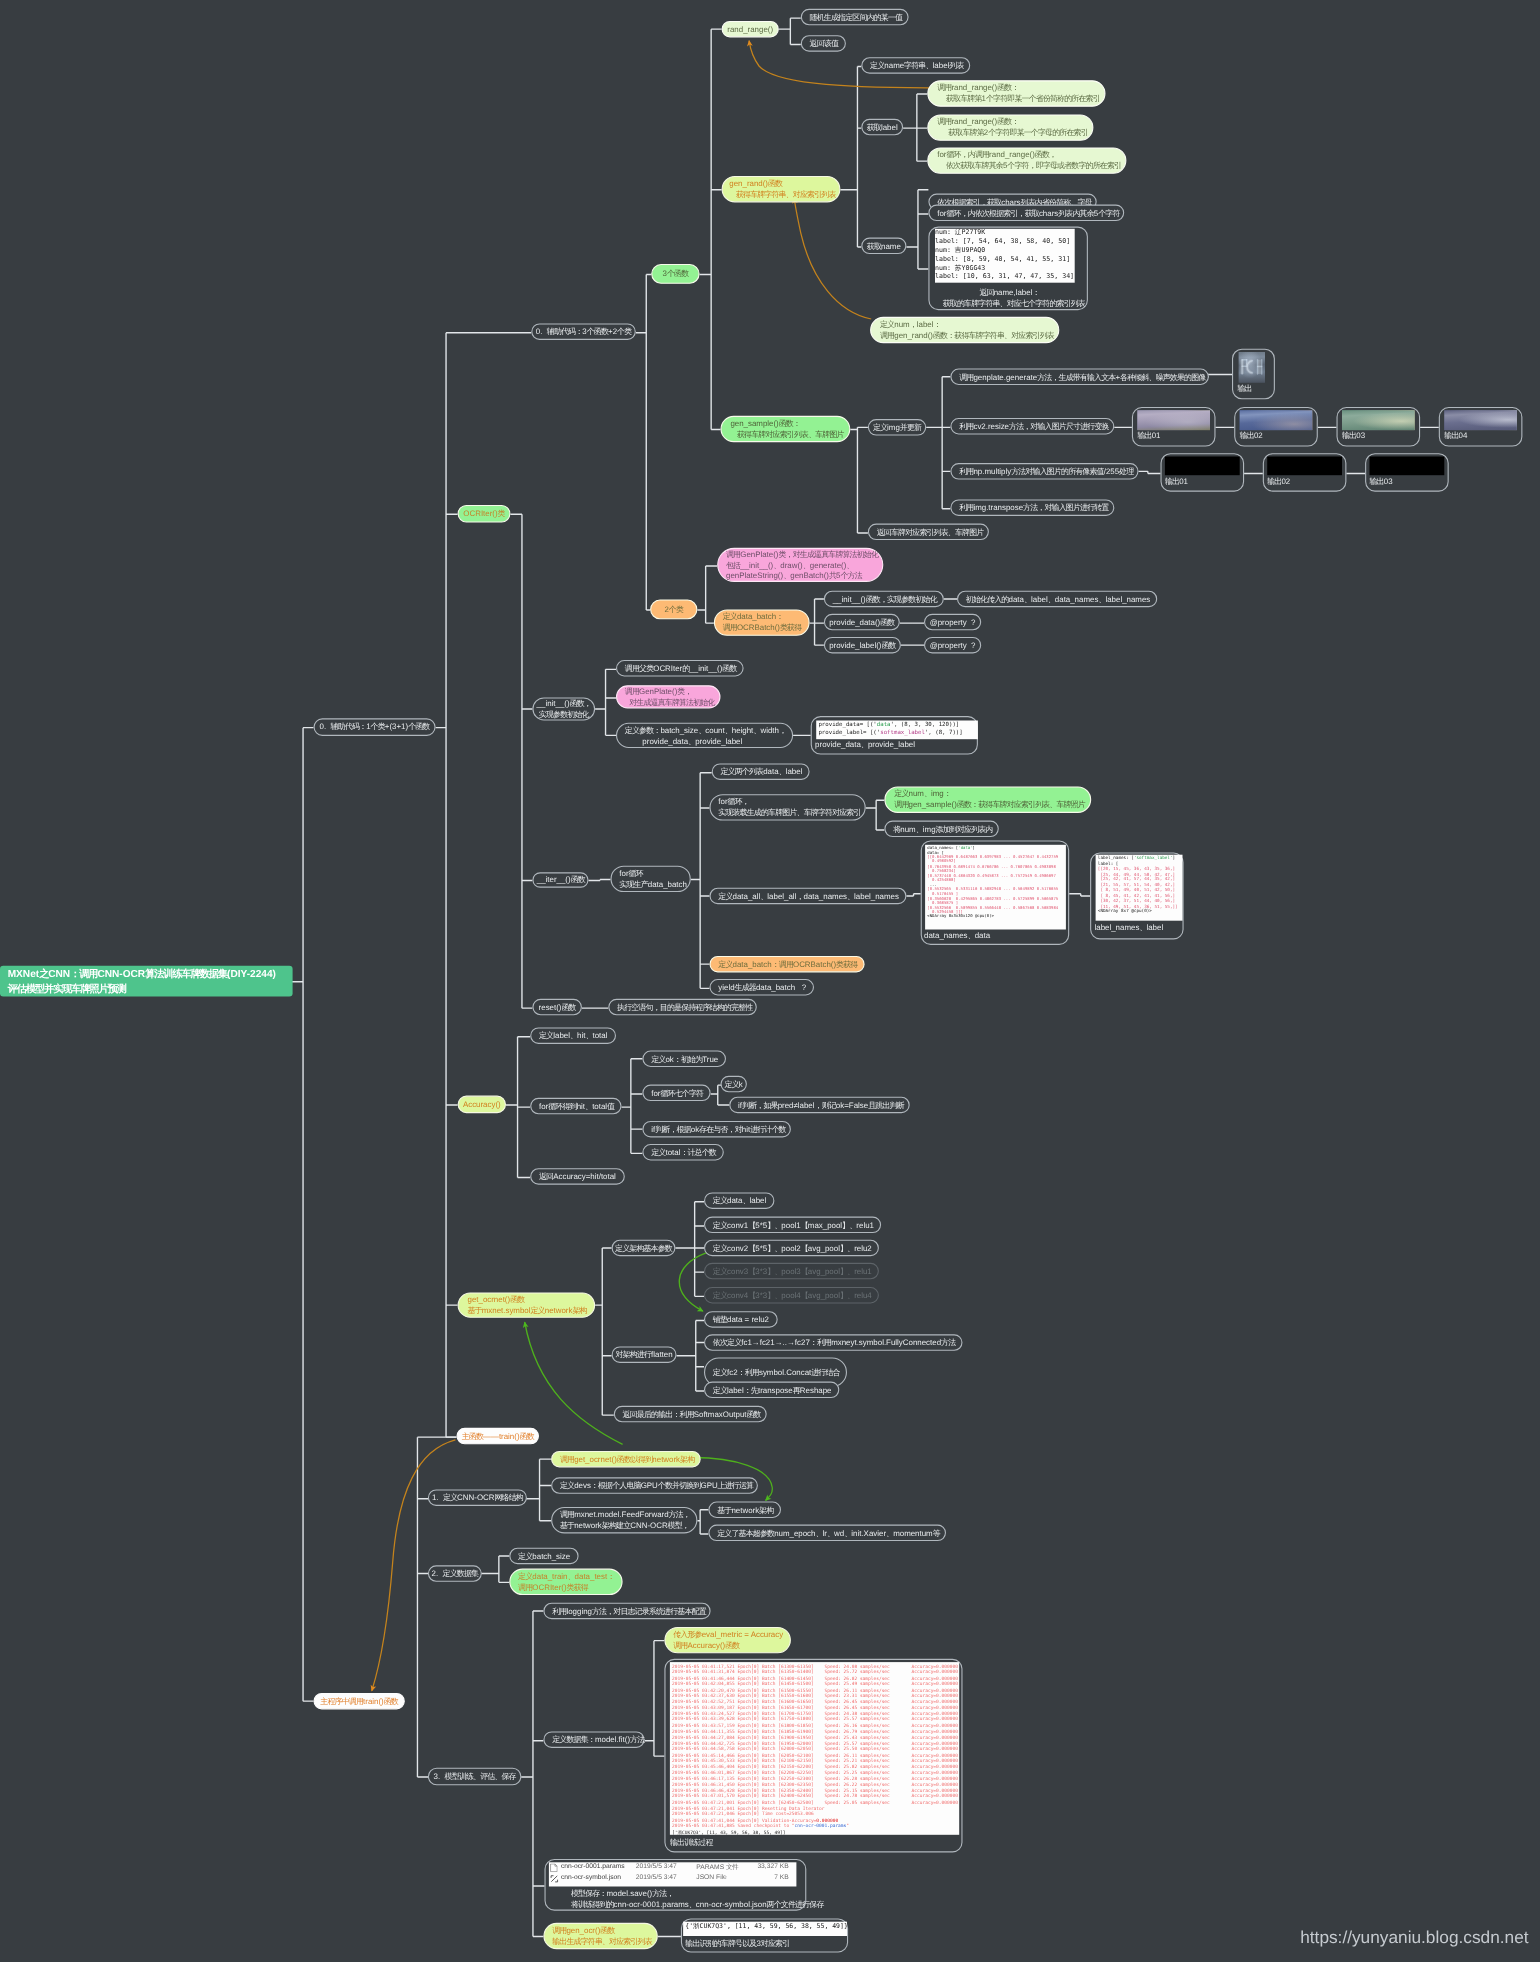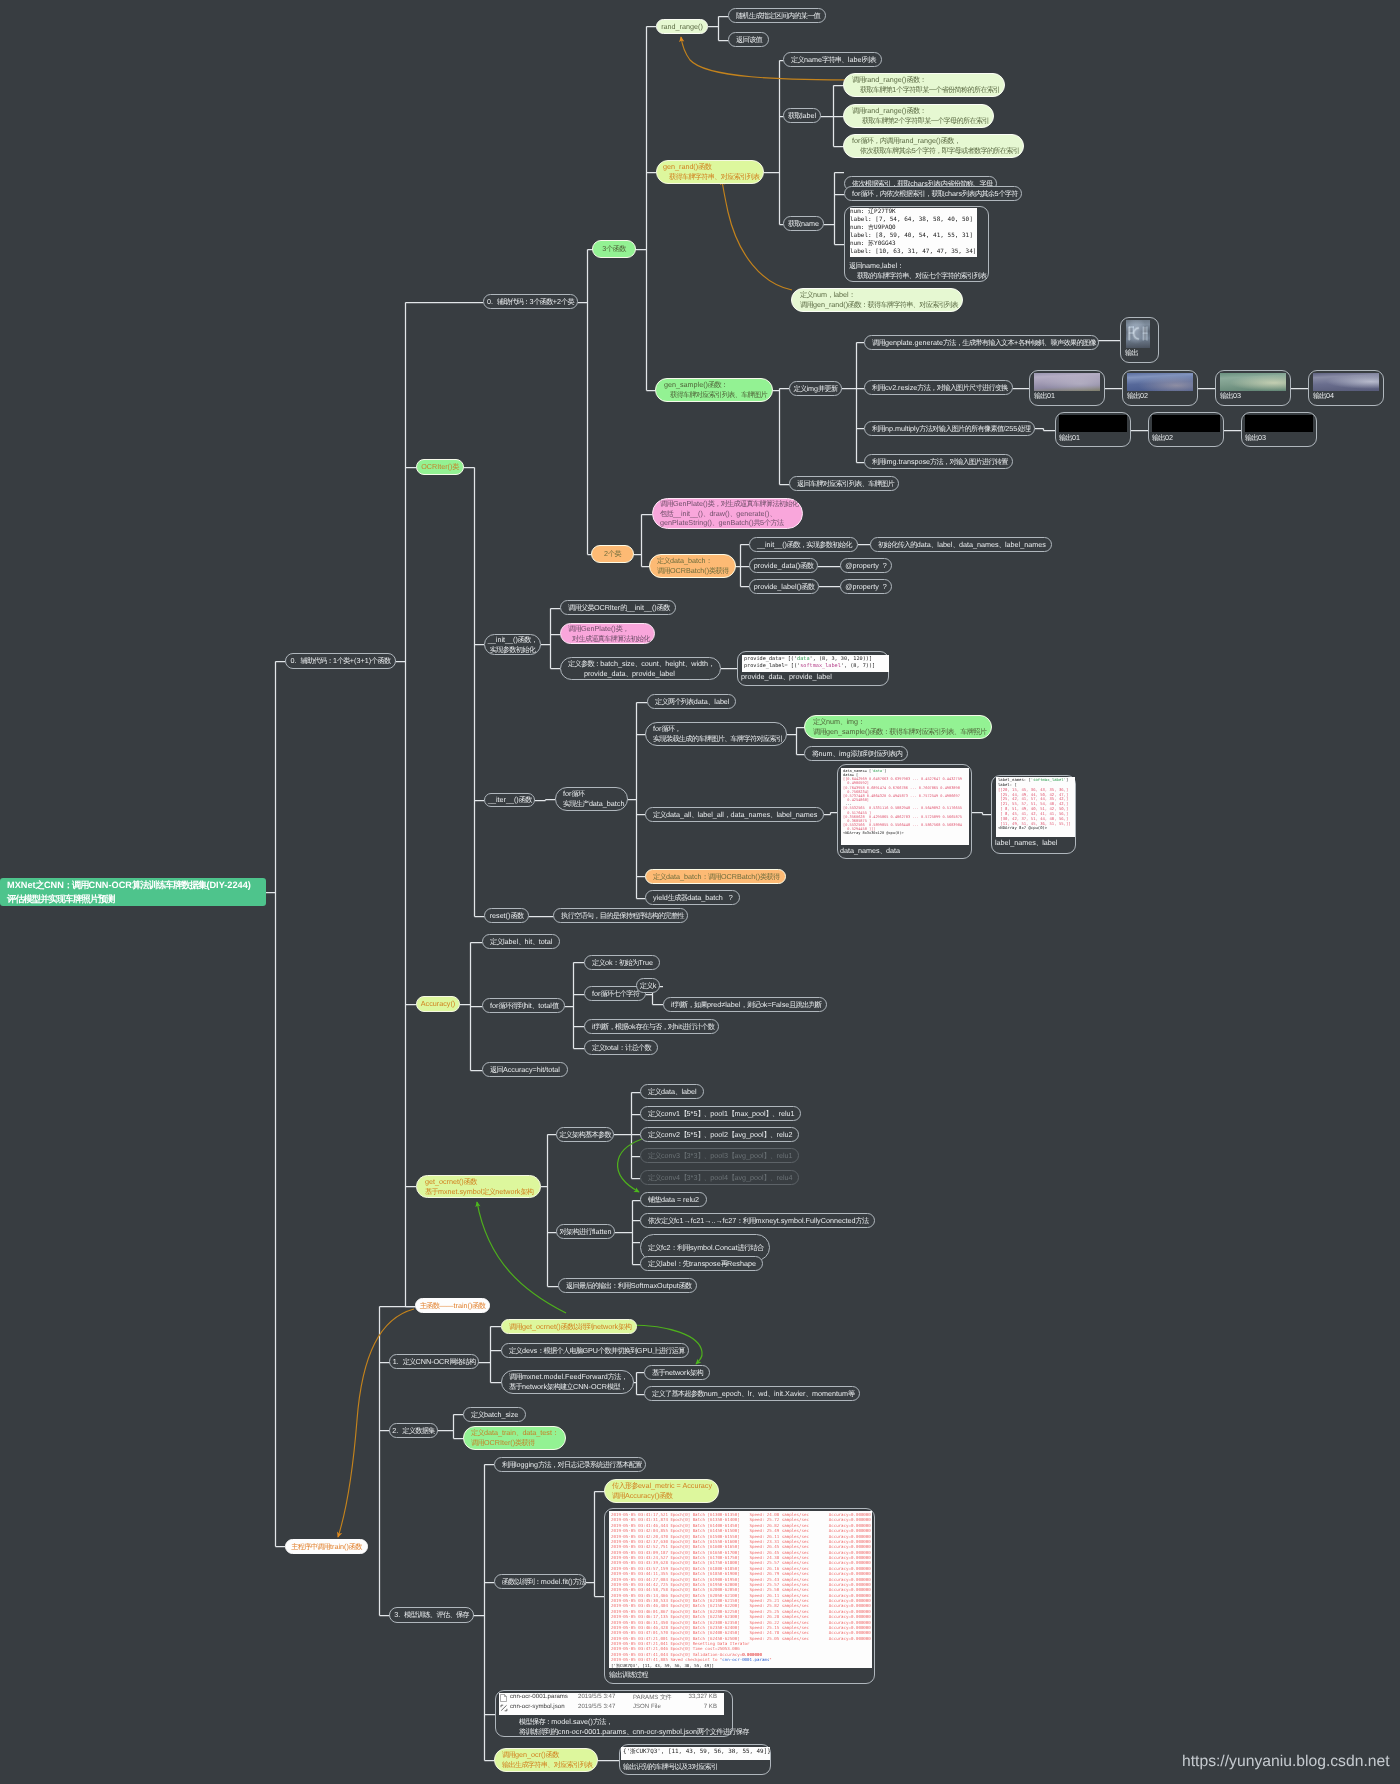--- a/index.html
+++ b/index.html
@@ -160,21 +160,21 @@
     <div class="node s-dark" style="left: 645px; top: 890px; width: 95px; height: 15px; font-size: 7.2px; line-height: 1.3; text-align: left; padding-left: 7px; padding-right: 7px;"><span>yield<span class="cjk">生成器</span>data_batch   ?</span></div>
     <div class="node s-dark" style="left: 484px; top: 908px; width: 45px; height: 15px; font-size: 7.2px; line-height: 1.3; text-align: center; align-items: center; padding-left: 3px; padding-right: 3px;"><span>reset()<span class="cjk">函数</span></span></div>
     <div class="node s-dark" style="left: 553px; top: 908px; width: 135px; height: 15px; font-size: 7.2px; line-height: 1.3; text-align: left; padding-left: 7px; padding-right: 7px;"><span><span class="cjk">执行空语句，目的是保持程序结构的完整性</span></span></div>
     <div class="node s-dark" style="left: 482px; top: 934px; width: 78px; height: 15px; font-size: 7.2px; line-height: 1.3; text-align: left; padding-left: 7px; padding-right: 7px;"><span><span class="cjk">定义</span>label<span class="cjk">、</span>hit<span class="cjk">、</span>total</span></div>
     <div class="node s-dark" style="left: 482px; top: 998px; width: 83px; height: 15px; font-size: 7.2px; line-height: 1.3; text-align: left; padding-left: 7px; padding-right: 7px;"><span>for<span class="cjk">循环得到</span>hit<span class="cjk">、</span>total<span class="cjk">值</span></span></div>
     <div class="node s-dark" style="left: 482px; top: 1062px; width: 86px; height: 15px; font-size: 7.2px; line-height: 1.3; text-align: left; padding-left: 7px; padding-right: 7px;"><span><span class="cjk">返回</span>Accuracy=hit/total</span></div>
     <div class="node s-dark" style="left: 584px; top: 955px; width: 76px; height: 15px; font-size: 7.2px; line-height: 1.3; text-align: left; padding-left: 7px; padding-right: 7px;"><span><span class="cjk">定义</span>ok<span class="cjk">：初始为</span>True</span></div>
     <div class="node s-dark" style="left: 584px; top: 986px; width: 62px; height: 15px; font-size: 7.2px; line-height: 1.3; text-align: left; padding-left: 7px; padding-right: 7px;"><span>for<span class="cjk">循环七个字符</span></span></div>
     <div class="node s-dark" style="left: 584px; top: 1019px; width: 135px; height: 15px; font-size: 7.2px; line-height: 1.3; text-align: center; padding-left: 7px; padding-right: 7px;"><span>if<span class="cjk">判断，根据</span>ok<span class="cjk">存在与否，对</span>hit<span class="cjk">进行计个数</span></span></div>
     <div class="node s-dark" style="left: 584px; top: 1040px; width: 74px; height: 15px; font-size: 7.2px; line-height: 1.3; text-align: left; padding-left: 7px; padding-right: 7px;"><span><span class="cjk">定义</span>total<span class="cjk">：计总个数</span></span></div>
-    <div class="node s-dark" style="left: 636px; top: 978px; width: 24px; height: 15px; font-size: 7.2px; line-height: 1.3; text-align: center; align-items: center; padding-left: 3px; padding-right: 3px;"><span><span class="cjk">定义</span>k</span></div>
+    <div class="node s-dark" style="left: 655px; top: 978px; width: 24px; height: 15px; font-size: 7.2px; line-height: 1.3; text-align: center; align-items: center; padding-left: 3px; padding-right: 3px;"><span><span class="cjk">定义</span>k</span></div>
     <div class="node s-dark" style="left: 663px; top: 997px; width: 164px; height: 15px; font-size: 7.2px; line-height: 1.3; text-align: left; padding-left: 7px; padding-right: 7px;"><span>if<span class="cjk">判断，如果</span>pred≠label<span class="cjk">，则记</span>ok=False<span class="cjk">且跳出判断</span></span></div>
     <div class="node s-dark" style="left: 556px; top: 1127px; width: 58px; height: 15px; font-size: 7.2px; line-height: 1.3; text-align: center; align-items: center; padding-left: 3px; padding-right: 3px;"><span><span class="cjk">定义架构基本参数</span></span></div>
     <div class="node s-dark" style="left: 556px; top: 1224px; width: 59px; height: 15px; font-size: 7.2px; line-height: 1.3; text-align: center; align-items: center; padding-left: 3px; padding-right: 3px;"><span><span class="cjk">对架构进行</span>flatten</span></div>
     <div class="node s-dark" style="left: 558px; top: 1278px; width: 139px; height: 15px; font-size: 7.2px; line-height: 1.3; text-align: left; padding-left: 7px; padding-right: 7px;"><span><span class="cjk">返回最后的输出：利用</span>SoftmaxOutput<span class="cjk">函数</span></span></div>
     <div class="node s-dark" style="left: 640px; top: 1084px; width: 64px; height: 15px; font-size: 7.2px; line-height: 1.3; text-align: left; padding-left: 7px; padding-right: 7px;"><span><span class="cjk">定义</span>data<span class="cjk">、</span>label</span></div>
     <div class="node s-dark" style="left: 640px; top: 1106px; width: 161px; height: 15px; font-size: 7.2px; line-height: 1.3; text-align: left; padding-left: 7px; padding-right: 7px;"><span><span class="cjk">定义</span>conv1<span class="cjk">【</span>5*5<span class="cjk">】、</span>pool1<span class="cjk">【</span>max_pool<span class="cjk">】、</span>relu1</span></div>
     <div class="node s-dark" style="left: 640px; top: 1127px; width: 159px; height: 15px; font-size: 7.2px; line-height: 1.3; text-align: left; padding-left: 7px; padding-right: 7px;"><span><span class="cjk">定义</span>conv2<span class="cjk">【</span>5*5<span class="cjk">】、</span>pool2<span class="cjk">【</span>avg_pool<span class="cjk">】、</span>relu2</span></div>
     <div class="node s-dim" style="left: 640px; top: 1148px; width: 159px; height: 15px; font-size: 7.2px; line-height: 1.3; text-align: left; padding-left: 7px; padding-right: 7px;"><span><span class="cjk">定义</span>conv3<span class="cjk">【</span>3*3<span class="cjk">】、</span>pool3<span class="cjk">【</span>avg_pool<span class="cjk">】、</span>relu1</span></div>
     <div class="node s-dim" style="left: 640px; top: 1170px; width: 159px; height: 15px; font-size: 7.2px; line-height: 1.3; text-align: left; padding-left: 7px; padding-right: 7px;"><span><span class="cjk">定义</span>conv4<span class="cjk">【</span>3*3<span class="cjk">】、</span>pool4<span class="cjk">【</span>avg_pool<span class="cjk">】、</span>relu4</span></div>
     <div class="node s-dark" style="left: 640px; top: 1192px; width: 67px; height: 15px; font-size: 7.2px; line-height: 1.3; text-align: left; padding-left: 7px; padding-right: 7px;"><span><span class="cjk">铺垫</span>data = relu2</span></div>
@@ -186,21 +186,21 @@
     <div class="node s-dark" style="left: 389px; top: 1607px; width: 85px; height: 16px; font-size: 7.2px; line-height: 1.3; text-align: center; align-items: center; padding-left: 3px; padding-right: 3px;"><span>3.  <span class="cjk">模型训练、评估、保存</span></span></div>
     <div class="node s-ygreen" style="left: 501px; top: 1319px; width: 136px; height: 15px; font-size: 7.2px; line-height: 1.3; text-align: left; padding-left: 7px; padding-right: 7px;"><span><span class="cjk">调用</span>get_ocrnet()<span class="cjk">函数以得到</span>network<span class="cjk">架构</span></span></div>
     <div class="node s-dark" style="left: 501px; top: 1343px; width: 188px; height: 15px; font-size: 7.2px; line-height: 1.3; text-align: left; padding-left: 7px; padding-right: 7px;"><span><span class="cjk">定义</span>devs<span class="cjk">：根据个人电脑</span>GPU<span class="cjk">个数并切换到</span>GPU<span class="cjk">上进行运算</span></span></div>
     <div class="node s-dark" style="left: 501px; top: 1370px; width: 133px; height: 24px; font-size: 7.2px; line-height: 1.33; text-align: left; padding-left: 7px; padding-right: 7px;"><span><span class="cjk">调用</span>mxnet.model.FeedForward<span class="cjk">方法，</span></span><span><span class="cjk">基于</span>network<span class="cjk">架构建立</span>CNN-OCR<span class="cjk">模型，</span></span></div>
     <div class="node s-dark" style="left: 644px; top: 1365px; width: 66px; height: 15px; font-size: 7.2px; line-height: 1.3; text-align: left; padding-left: 7px; padding-right: 7px;"><span><span class="cjk">基于</span>network<span class="cjk">架构</span></span></div>
     <div class="node s-dark" style="left: 644px; top: 1386px; width: 216px; height: 15px; font-size: 7.2px; line-height: 1.3; text-align: left; padding-left: 7px; padding-right: 7px;"><span><span class="cjk">定义了基本超参数</span>num_epoch<span class="cjk">、</span>lr<span class="cjk">、</span>wd<span class="cjk">、</span>init.Xavier<span class="cjk">、</span>momentum<span class="cjk">等</span></span></div>
     <div class="node s-dark" style="left: 463px; top: 1407px; width: 63px; height: 15px; font-size: 7.2px; line-height: 1.3; text-align: left; padding-left: 7px; padding-right: 7px;"><span><span class="cjk">定义</span>batch_size</span></div>
     <div class="node s-greeno" style="left: 463px; top: 1426px; width: 103px; height: 24px; font-size: 7.2px; line-height: 1.33; text-align: left; padding-left: 7px; padding-right: 7px;"><span><span class="cjk">定义</span>data_train<span class="cjk">、</span>data_test<span class="cjk">：</span></span><span><span class="cjk">调用</span>OCRIter()<span class="cjk">类获得</span></span></div>
     <div class="node s-dark" style="left: 494px; top: 1457px; width: 152px; height: 15px; font-size: 7.2px; line-height: 1.3; text-align: left; padding-left: 7px; padding-right: 7px;"><span><span class="cjk">利用</span>logging<span class="cjk">方法，对日志记录系统进行基本配置</span></span></div>
     <div class="node s-ygreen" style="left: 604px; top: 1479px; width: 115px; height: 24px; font-size: 7.2px; line-height: 1.33; text-align: left; padding-left: 7px; padding-right: 7px;"><span><span class="cjk">传入形参</span>eval_metric = Accuracy</span><span><span class="cjk">调用</span>Accuracy()<span class="cjk">函数</span></span></div>
-    <div class="node s-dark" style="left: 494px; top: 1574px; width: 92px; height: 15px; font-size: 7.2px; line-height: 1.3; text-align: left; padding-left: 7px; padding-right: 7px;"><span><span class="cjk">函数以得到：</span>model.fit()<span class="cjk">方法</span></span></div>
+    <div class="node s-dark" style="left: 494px; top: 1574px; width: 92px; height: 15px; font-size: 7.2px; line-height: 1.3; text-align: left; padding-left: 7px; padding-right: 7px;"><span><span class="cjk">定义数据集：</span>model.fit()<span class="cjk">方法</span></span></div>
     <div class="node s-panel" style="left: 604px; top: 1508px; width: 271px; height: 176px; font-size: 7.2px; line-height: 1.33; text-align: left; padding-left: 7px; padding-right: 7px;"></div>
     <div class="node s-panel" style="left: 495px; top: 1690px; width: 238px; height: 47px; font-size: 7.2px; line-height: 1.33; text-align: left; padding-left: 7px; padding-right: 7px;"></div>
     <div class="node s-ygreen" style="left: 494px; top: 1748px; width: 104px; height: 24px; font-size: 7.2px; line-height: 1.33; text-align: left; padding-left: 7px; padding-right: 7px;"><span><span class="cjk">调用</span>gen_ocr()<span class="cjk">函数</span></span><span><span class="cjk">输出生成字符串、对应索引列表</span></span></div>
     <div class="node s-panel" style="left: 619px; top: 1744px; width: 152px; height: 31px; font-size: 7.2px; line-height: 1.33; text-align: left; padding-left: 7px; padding-right: 7px;"></div>
     <div class="node s-root" style="left: 0px; top: 878px; width: 266px; height: 28px; font-size: 9.2px; line-height: 1.55; padding-left: 7px; font-weight: bold;"><span>MXNet<span class="cjk">之</span>CNN<span class="cjk">：调用</span>CNN-OCR<span class="cjk">算法训练车牌数据集</span>(DIY-2244)</span><span><span class="cjk">评估模型并实现车牌照片预测</span></span></div>
     <div class="imgcard" style="left: 1120px; top: 317px; width: 39px; height: 46px;">
       <div class="thumb" style="left: 5px; top: 2px; width: 24px; height: 28px; background: radial-gradient(at 42% 38%, rgba(200, 215, 235, 0.55), rgba(120, 135, 155, 0) 55%), linear-gradient(178deg, rgb(108, 120, 133) 0%, rgb(126, 140, 156) 18%, rgb(92, 103, 117) 42%, rgb(113, 127, 144) 66%, rgb(74, 82, 94) 100%);">
         <div style="position: absolute; left: 0px; top: 0px; width: 100%; height: 100%;"><svg width="100%" height="100%" viewBox="0 0 24 28" preserveAspectRatio="none">
             <g fill="none" stroke="rgba(215,232,248,.45)" stroke-width="1.3" stroke-linecap="round">
               <path d="M3.2 7 V20"></path>
@@ -248,21 +248,21 @@
       <div class="thumb" style="left: 3px; top: 2px; width: 68px; height: 17px; background: rgb(0, 0, 0);"></div>
       <div class="cap" style="left: 3px; top: 20px;"><span class="cjk">输出</span>03</div>
     </div>
     <div class="codebox" style="left: 850px; top: 208px; width: 127px; height: 49px; font-size: 6px; line-height: 8px; padding: 0px; background: rgb(253, 253, 253);"><div>num: 辽P27T9K</div><div>label: [7, 54, 64, 38, 58, 40, 50]</div><div>num: 吉U9PAQ0</div><div>label: [8, 59, 40, 54, 41, 55, 31]</div><div>num: 苏Y0GG43</div><div>label: [10, 63, 31, 47, 47, 35, 34]</div></div>
     <div class="codebox" style="left: 742px; top: 655px; width: 143px; height: 15px; font-size: 5.2px; line-height: 7.1px; padding: 1px 2px; background: rgb(253, 253, 253);"><div><span>provide_data= [('</span><span style="color: rgb(42, 157, 78);">data</span><span>', (8, 3, 30, 120))]</span></div><div><span>provide_label= [('</span><span style="color: rgb(181, 64, 138);">softmax_label</span><span>', (8, 7))]</span></div></div>
     <div class="codebox" style="left: 841px; top: 768px; width: 124px; height: 75px; font-size: 3.6px; line-height: 4.15px; padding: 1px 2px; background: rgb(253, 253, 253);"><div><span style="color: rgb(26, 26, 26);">data_names= [</span><span style="color: rgb(42, 157, 78);">'data'</span><span style="color: rgb(26, 26, 26);">]</span></div><div><span style="color: rgb(26, 26, 26);">data= [</span></div><div><span style="color: rgb(224, 85, 112);">[[0.6442969 0.6487663 0.6397983 ... 0.4527647 0.4432759</span></div><div><span style="color: rgb(224, 85, 112);">  0.4980592]</span></div><div><span style="color: rgb(224, 85, 112);">[0.7643958 0.6891474 0.6766786 ... 0.7607865 0.4983898</span></div><div><span style="color: rgb(224, 85, 112);">  0.7568234]</span></div><div><span style="color: rgb(224, 85, 112);">[0.5737448 0.4864320 0.4945873 ... 0.7572549 0.4986697</span></div><div><span style="color: rgb(224, 85, 112);">  0.4254868]</span></div><div><span style="color: rgb(26, 26, 26);"></span></div><div><span style="color: rgb(26, 26, 26);"> ...</span></div><div><span style="color: rgb(26, 26, 26);"></span></div><div><span style="color: rgb(224, 85, 112);">[0.5532565  0.5331116 0.5882948 ... 0.5649892 0.5176655</span></div><div><span style="color: rgb(224, 85, 112);">  0.5176455 ]</span></div><div><span style="color: rgb(224, 85, 112);">[0.3560628  0.4295865 0.4862783 ... 0.5725899 0.5665875</span></div><div><span style="color: rgb(224, 85, 112);">  0.3685875 ]</span></div><div><span style="color: rgb(224, 85, 112);">[0.5532566  0.5899855 0.5566448 ... 0.5867568 0.5683984</span></div><div><span style="color: rgb(224, 85, 112);">  0.5294458 ]]]</span></div><div><span style="color: rgb(26, 26, 26);">&lt;NDArray 8x3x30x120 @cpu(0)&gt;</span></div></div>
     <div class="codebox" style="left: 996px; top: 777px; width: 75px; height: 58px; font-size: 3.9px; line-height: 4.85px; padding: 1px 2px; background: rgb(253, 253, 253);"><div><span style="color: rgb(26, 26, 26);">label_names: [</span><span style="color: rgb(42, 157, 78);">'softmax_label'</span><span style="color: rgb(26, 26, 26);">]</span></div><div><span style="color: rgb(26, 26, 26);">label: [</span></div><div><span style="color: rgb(224, 85, 112);">[[20, 15, 45, 36, 43, 35, 36,]</span></div><div><span style="color: rgb(224, 85, 112);"> [25, 44, 49, 44, 50, 42, 47,]</span></div><div><span style="color: rgb(224, 85, 112);"> [25, 42, 41, 57, 44, 35, 42,]</span></div><div><span style="color: rgb(224, 85, 112);"> [21, 55, 57, 51, 54, 40, 42,]</span></div><div><span style="color: rgb(224, 85, 112);"> [ 8, 51, 49, 40, 51, 42, 50,]</span></div><div><span style="color: rgb(224, 85, 112);"> [ 8, 45, 41, 42, 41, 41, 56,]</span></div><div><span style="color: rgb(224, 85, 112);"> [30, 42, 37, 51, 44, 40, 56,]</span></div><div><span style="color: rgb(224, 85, 112);"> [11, 49, 51, 45, 36, 51, 55,]]</span></div><div><span style="color: rgb(26, 26, 26);">&lt;NDArray 8x7 @cpu(0)&gt;</span></div></div>
     <div class="codebox" style="left: 609px; top: 1511px; width: 259px; height: 155px; font-size: 4.12px; line-height: 5.37px; padding: 1px 2px; background: rgb(253, 253, 253);"><div><span style="color: rgb(240, 106, 106);">2019-05-05 03:41:17,521 Epoch[0] Batch [61300-61350]    Speed: 24.08 samples/sec        Accuracy=0.000000</span></div><div><span style="color: rgb(240, 106, 106);">2019-05-05 03:41:31,874 Epoch[0] Batch [61350-61400]    Speed: 25.72 samples/sec        Accuracy=0.000000</span></div><div><span style="color: rgb(240, 106, 106);">2019-05-05 03:41:46,444 Epoch[0] Batch [61400-61450]    Speed: 26.82 samples/sec        Accuracy=0.000000</span></div><div><span style="color: rgb(240, 106, 106);">2019-05-05 03:42:04,855 Epoch[0] Batch [61450-61500]    Speed: 25.49 samples/sec        Accuracy=0.000000</span></div><div><span style="color: rgb(240, 106, 106);">2019-05-05 03:42:20,470 Epoch[0] Batch [61500-61550]    Speed: 26.11 samples/sec        Accuracy=0.000000</span></div><div><span style="color: rgb(240, 106, 106);">2019-05-05 03:42:37,630 Epoch[0] Batch [61550-61600]    Speed: 23.31 samples/sec        Accuracy=0.000000</span></div><div><span style="color: rgb(240, 106, 106);">2019-05-05 03:42:52,751 Epoch[0] Batch [61600-61650]    Speed: 26.45 samples/sec        Accuracy=0.000000</span></div><div><span style="color: rgb(240, 106, 106);">2019-05-05 03:43:09,187 Epoch[0] Batch [61650-61700]    Speed: 26.45 samples/sec        Accuracy=0.000000</span></div><div><span style="color: rgb(240, 106, 106);">2019-05-05 03:43:24,527 Epoch[0] Batch [61700-61750]    Speed: 24.38 samples/sec        Accuracy=0.000000</span></div><div><span style="color: rgb(240, 106, 106);">2019-05-05 03:43:39,628 Epoch[0] Batch [61750-61800]    Speed: 25.57 samples/sec        Accuracy=0.000000</span></div><div><span style="color: rgb(240, 106, 106);">2019-05-05 03:43:57,159 Epoch[0] Batch [61800-61850]    Speed: 26.16 samples/sec        Accuracy=0.000000</span></div><div><span style="color: rgb(240, 106, 106);">2019-05-05 03:44:11,355 Epoch[0] Batch [61850-61900]    Speed: 26.79 samples/sec        Accuracy=0.000000</span></div><div><span style="color: rgb(240, 106, 106);">2019-05-05 03:44:27,084 Epoch[0] Batch [61900-61950]    Speed: 25.43 samples/sec        Accuracy=0.000000</span></div><div><span style="color: rgb(240, 106, 106);">2019-05-05 03:44:42,725 Epoch[0] Batch [61950-62000]    Speed: 25.57 samples/sec        Accuracy=0.000000</span></div><div><span style="color: rgb(240, 106, 106);">2019-05-05 03:44:58,758 Epoch[0] Batch [62000-62050]    Speed: 25.50 samples/sec        Accuracy=0.000000</span></div><div><span style="color: rgb(240, 106, 106);">2019-05-05 03:45:14,466 Epoch[0] Batch [62050-62100]    Speed: 26.11 samples/sec        Accuracy=0.000000</span></div><div><span style="color: rgb(240, 106, 106);">2019-05-05 03:45:30,533 Epoch[0] Batch [62100-62150]    Speed: 25.21 samples/sec        Accuracy=0.000000</span></div><div><span style="color: rgb(240, 106, 106);">2019-05-05 03:45:46,404 Epoch[0] Batch [62150-62200]    Speed: 25.82 samples/sec        Accuracy=0.000000</span></div><div><span style="color: rgb(240, 106, 106);">2019-05-05 03:46:01,867 Epoch[0] Batch [62200-62250]    Speed: 25.25 samples/sec        Accuracy=0.000000</span></div><div><span style="color: rgb(240, 106, 106);">2019-05-05 03:46:17,135 Epoch[0] Batch [62250-62300]    Speed: 26.28 samples/sec        Accuracy=0.000000</span></div><div><span style="color: rgb(240, 106, 106);">2019-05-05 03:46:31,450 Epoch[0] Batch [62300-62350]    Speed: 26.22 samples/sec        Accuracy=0.000000</span></div><div><span style="color: rgb(240, 106, 106);">2019-05-05 03:46:46,428 Epoch[0] Batch [62350-62400]    Speed: 25.15 samples/sec        Accuracy=0.000000</span></div><div><span style="color: rgb(240, 106, 106);">2019-05-05 03:47:01,570 Epoch[0] Batch [62400-62450]    Speed: 24.78 samples/sec        Accuracy=0.000000</span></div><div><span style="color: rgb(240, 106, 106);">2019-05-05 03:47:21,001 Epoch[0] Batch [62450-62500]    Speed: 25.05 samples/sec        Accuracy=0.000000</span></div><div><span style="color: rgb(240, 106, 106);">2019-05-05 03:47:21,041 Epoch[0] Resetting Data Iterator</span></div><div><span style="color: rgb(240, 106, 106);">2019-05-05 03:47:21,046 Epoch[0] Time cost=25053.006</span></div><div><span style="color: rgb(240, 106, 106);">2019-05-05 03:47:41,044 Epoch[0] Validation-Accuracy=</span><span style="color: rgb(224, 16, 16);">0.000000</span></div><div><span style="color: rgb(240, 106, 106);">2019-05-05 03:47:41,885 Saved checkpoint to "</span><span style="color: rgb(42, 95, 208);">cnn-ocr-0001.params</span><span style="color: rgb(240, 106, 106);">"</span></div><div><span style="color: rgb(26, 26, 26);">['浙CUK7Q3', [11, 43, 59, 56, 38, 55, 49]]</span></div></div>
     <div class="codebox" style="left: 499px; top: 1693px; width: 221px; height: 20px; font-size: 6.4px; line-height: 9.7px; padding: 1px 2px; background: rgb(253, 253, 253);"></div>
     <div class="codebox" style="left: 621px; top: 1747px; width: 145px; height: 11px; font-size: 5.9px; line-height: 8.4px; padding: 1px 2px; background: rgb(253, 253, 253);"><div><span style="color: rgb(26, 26, 26);">{'浙CUK7Q3', [11, 43, 59, 56, 38, 55, 49]}</span></div></div>
-    <div class="plabel" style="left: 849px; top: 261px; font-size: 7.2px; line-height: 1.35;"><span style="display: block;"><span class="cjk">返回</span>name,label<span class="cjk">：</span></span><span style="display: block;">    <span class="cjk">获取的车牌字符串、对应七个字符的索引列表</span></span></div>
+    <div class="plabel" style="left: 849px; top: 261px; font-size: 7.2px; line-height: 1.35;"><span style="display: block; text-align: center;"><span class="cjk">返回</span>name,label<span class="cjk">：</span></span><span style="display: block;">    <span class="cjk">获取的车牌字符串、对应七个字符的索引列表</span></span></div>
     <div class="plabel" style="left: 741px; top: 672px; font-size: 7.2px; line-height: 1.35;"><span style="display: block;">provide_data<span class="cjk">、</span>provide_label</span></div>
     <div class="plabel" style="left: 840px; top: 846px; font-size: 7.2px; line-height: 1.35;"><span style="display: block;">data_names<span class="cjk">、</span>data</span></div>
     <div class="plabel" style="left: 995px; top: 838px; font-size: 7.2px; line-height: 1.35;"><span style="display: block;">label_names<span class="cjk">、</span>label</span></div>
     <div class="plabel" style="left: 609px; top: 1670px; font-size: 7.2px; line-height: 1.35;"><span style="display: block;"><span class="cjk">输出训练过程</span></span></div>
     <div class="plabel" style="left: 519px; top: 1717px; font-size: 7.2px; line-height: 1.35;"><span style="display: block;"><span class="cjk">模型保存：</span>model.save()<span class="cjk">方法，</span></span><span style="display: block;"><span class="cjk">将训练得到的</span>cnn-ocr-0001.params<span class="cjk">、</span>cnn-ocr-symbol.json<span class="cjk">两个文件进行保存</span></span></div>
     <div class="plabel" style="left: 623px; top: 1762px; font-size: 7.2px; line-height: 1.35;"><span style="display: block;"><span class="cjk">输出识别的车牌号以及</span>3<span class="cjk">对应索引</span></span></div>
     <div style="position: absolute; left: 499px; top: 1693px; width: 221px; height: 9px; font-size: 6.1px; color: rgb(51, 51, 51); white-space: pre;"><span style="position: absolute; left: 1px; top: 0.5px; width: 7px; height: 8px;"><svg width="7" height="8" viewBox="0 0 7 8">
           <path d="M0.5 0.5h4L6.5 2.5V7.5h-6z" fill="#fff" stroke="#777" stroke-width="0.6"></path>
           <path d="M4.5 0.5V2.5h2" fill="none" stroke="#777" stroke-width="0.6"></path>
         </svg></span><span style="position: absolute; left: 11px; top: 0px; color: rgb(58, 58, 58);">cnn-ocr-0001.params</span><span style="position: absolute; left: 79px; top: 0px; color: rgb(106, 106, 106);">2019/5/5 3:47</span><span style="position: absolute; left: 134px; top: 0px; color: rgb(106, 106, 106);">PARAMS <span class="cjk">文件</span></span><span style="position: absolute; right: 3px; top: 0px; color: rgb(106, 106, 106);">33,327 KB</span></div>

